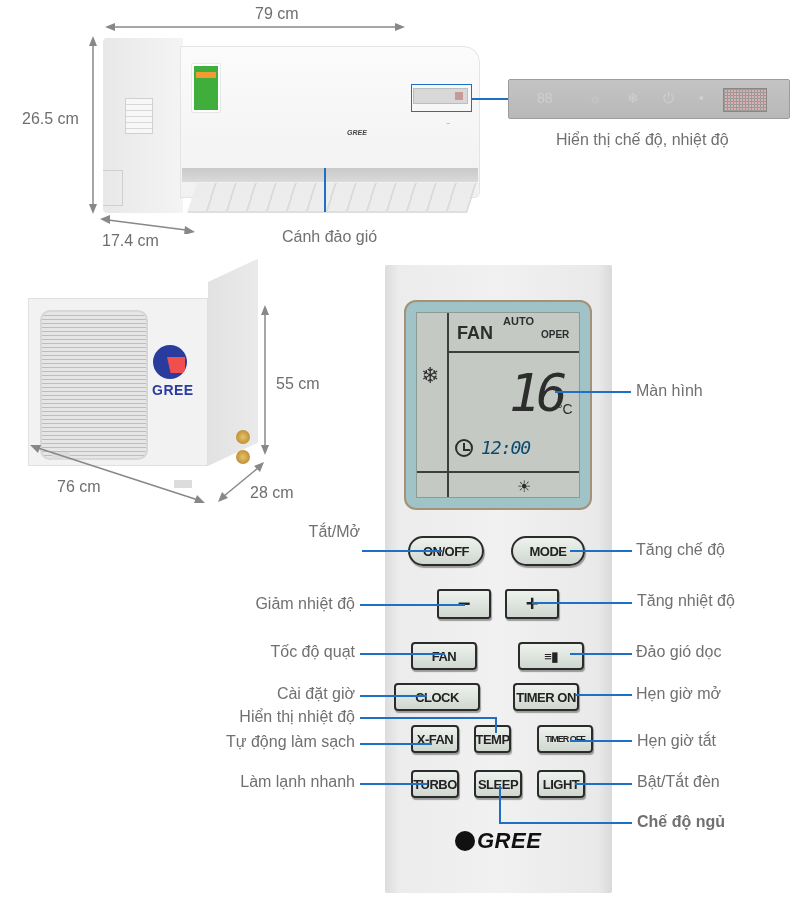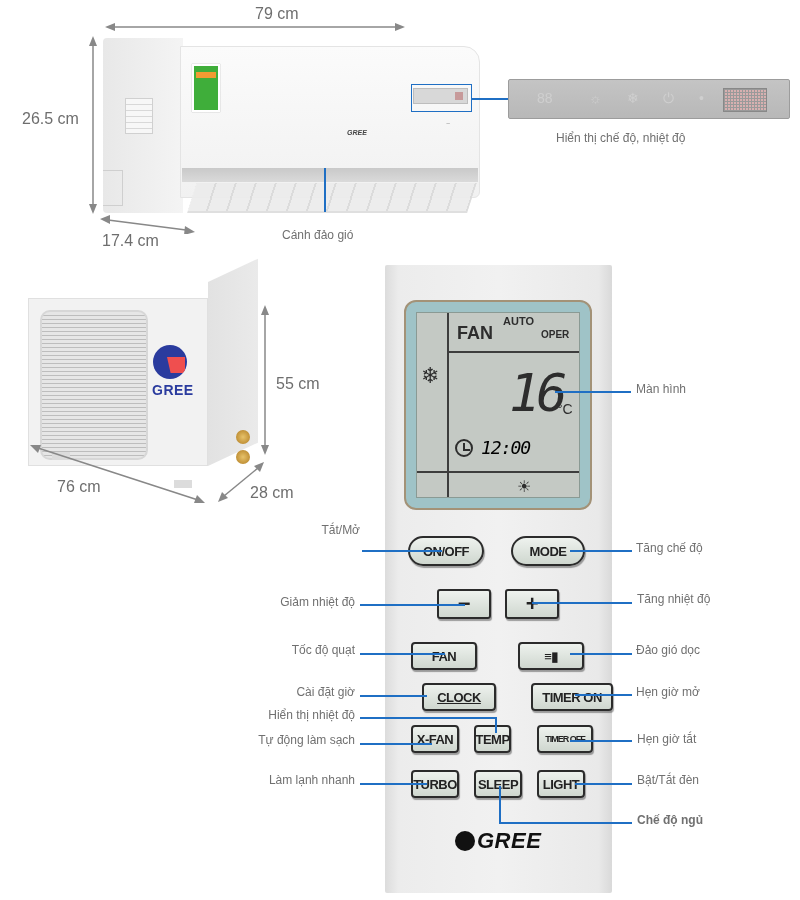--- a/index.html
+++ b/index.html
@@ -1,19 +1,19 @@
 <!DOCTYPE html>
 <html><head>
 <meta charset="utf-8">
 <style>
   * { box-sizing: border-box; margin: 0; padding: 0; }
   html, body { width: 800px; height: 900px; background: #ffffff; overflow: hidden; }
   body { position: relative; font-family: "Liberation Sans", sans-serif; color: #6b6b6b; }
   .abs { position: absolute; }
-  .lbl { position: absolute; font-size: 12px; color: #707070; white-space: nowrap; font-weight: 300; }
+  .lbl { position: absolute; font-size: 16px; color: #707070; white-space: nowrap; font-weight: 300; }
   .lbl.r { text-align: right; }
   .line { position: absolute; background: #1f6fc4; }
   .dim { position: absolute; font-size: 16px; color: #6e6e6e; white-space: nowrap; }
 
   
   .indoor { left: 100px; top: 38px; width: 382px; height: 178px; }
   .indoor .side { position: absolute; left: 3px; top: 0; width: 80px; height: 175px; background: linear-gradient(90deg,#e8e8e8,#f4f4f4); border-radius: 4px 0 0 4px; }
   .indoor .front { position: absolute; left: 80px; top: 8px; width: 300px; height: 152px; background: linear-gradient(180deg,#fbfbfb,#f1f1f1); border-radius: 0 16px 6px 0; border: 1px solid #e4e4e4; }
   .indoor .stripe { position: absolute; left: 82px; top: 130px; width: 296px; height: 14px; background: linear-gradient(180deg,#c9c9c9,#dadada); }
   .indoor .vent { position: absolute; left: 92px; top: 145px; width: 280px; height: 30px; background: repeating-linear-gradient(90deg,#ececec 0 18px,#d9d9d9 18px 20px); transform: skewX(-18deg); border-bottom: 2px solid #dcdcdc; opacity: .9; }
@@ -51,21 +51,21 @@
   .lcd .hline1 { position: absolute; left: 30px; top: 38px; right: 0; height: 2px; background: #3d3d3d; }
   .lcd .hline2 { position: absolute; left: 0; top: 158px; right: 0; height: 2px; background: #3d3d3d; }
   .lcd .fan { position: absolute; left: 40px; top: 10px; font-size: 18px; font-weight: bold; color: #2d2d2d; }
   .lcd .auto { position: absolute; left: 86px; top: 2px; font-size: 11px; font-weight: bold; color: #2d2d2d; }
   .lcd .oper { position: absolute; left: 124px; top: 16px; font-size: 10px; font-weight: bold; color: #2d2d2d; }
   .lcd .snow { position: absolute; left: 4px; top: 50px; font-size: 22px; color: #2d2d2d; }
   .lcd .temp { position: absolute; left: 92px; top: 50px; font-size: 52px; font-style: italic; font-family: "DejaVu Sans Mono", monospace; color: #2d2d2d; letter-spacing: -4px; }
   .lcd .unit { position: absolute; left: 140px; top: 88px; font-size: 14px; color: #2d2d2d; }
   .lcd .clock { position: absolute; left: 38px; top: 126px; width: 18px; height: 18px; border: 2px solid #2d2d2d; border-radius: 50%; }
   .lcd .clock::after { content: ""; position: absolute; left: 6px; top: 2px; width: 5px; height: 6px; border-left: 2px solid #2d2d2d; border-bottom: 2px solid #2d2d2d; }
-  .lcd .time { position: absolute; left: 64px; top: 124px; font-size: 18px; font-style: italic; font-family: "DejaVu Sans Mono", monospace; color: #000000; letter-spacing: -1px; }
+  .lcd .time { position: absolute; left: 64px; top: 124px; font-size: 18px; font-style: italic; font-family: "DejaVu Sans Mono", monospace; color: #0c4a6e; letter-spacing: -1px; }
   .lcd .bulb { position: absolute; left: 100px; top: 164px; font-size: 16px; color: #2d2d2d; }
 
   .btn { position: absolute; height: 28px; display: flex; align-items: center; justify-content: center; font-size: 13px; font-weight: bold; color: #222; background: linear-gradient(180deg,#eef2ee,#cfd7cf); border: 2px solid #2b2b2b; border-radius: 4px; box-shadow: 1px 2px 1px rgba(0,0,0,.35); letter-spacing: -0.5px; cursor: pointer; }
   .btn.oval { border-radius: 20px; height: 30px; }
   .btn.big { font-size: 22px; height: 30px; border-radius: 3px; }
   .btn.small { font-size: 9px; letter-spacing: -1px; }
   .gree-logo { position: absolute; left: 70px; top: 563px; font-size: 22px; font-weight: bold; font-style: italic; color: #111; letter-spacing: 0.5px; }
   .gree-logo .g { display: inline-block; width: 20px; height: 20px; border-radius: 50%; background: #111; vertical-align: -3px; margin-right: 2px; }
 </style>
 </head>
@@ -169,22 +169,22 @@
   </div>
 
   <div class="btn oval" style="left:23px;top:271px;width:76px;">ON/OFF</div>
   <div class="btn oval" style="left:126px;top:271px;width:74px;">MODE</div>
   <div class="btn big" style="left:52px;top:324px;width:54px;">−</div>
   <div class="btn big" style="left:120px;top:324px;width:54px;">+</div>
   <div class="btn" style="left:26px;top:377px;width:66px;">FAN</div>
   <div class="btn" style="left:133px;top:377px;width:66px;">
       <span>≡▮</span>
     </div>
-  <div class="btn" style="left:37px;top:418px;width:74px;text-decoration:underline;">CLOCK</div>
-  <div class="btn" style="left:146px;top:418px;width:82px;">TIMER ON</div>
+  <div class="btn" style="left:9px;top:418px;width:86px;">CLOCK</div>
+  <div class="btn" style="left:128px;top:418px;width:66px;">TIMER ON</div>
   <div class="btn" style="left:26px;top:460px;width:48px;">X-FAN</div>
   <div class="btn" style="left:89px;top:460px;width:37px;">TEMP</div>
   <div class="btn small" style="left:152px;top:460px;width:56px;">TIMER OFF</div>
   <div class="btn" style="left:26px;top:505px;width:48px;">TURBO</div>
   <div class="btn" style="left:89px;top:505px;width:48px;">SLEEP</div>
   <div class="btn" style="left:152px;top:505px;width:48px;">LIGHT</div>
 
   <div class="gree-logo"><span class="g"></span><span>GREE</span></div>
 </div>
 

